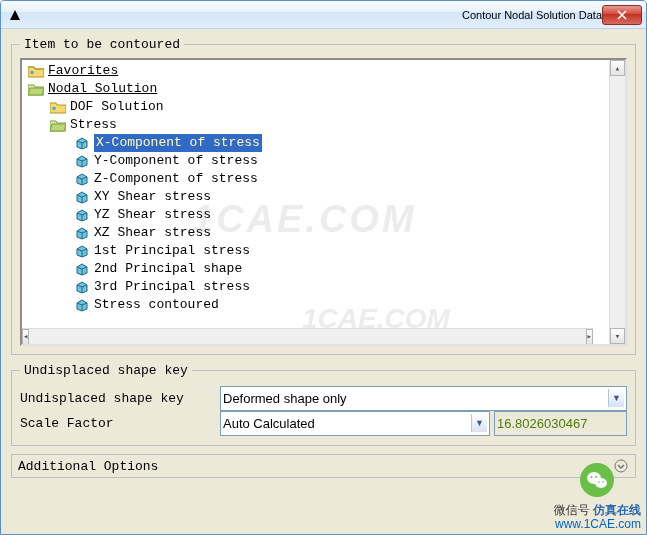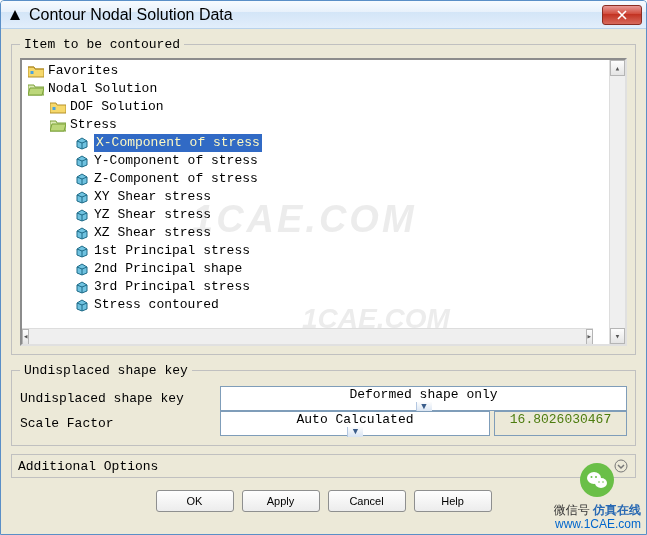--- a/index.html
+++ b/index.html
@@ -29,21 +29,21 @@
     display: flex;
     align-items: center;
     padding: 0 4px 0 6px;
     font-family: "Segoe UI", Tahoma, sans-serif;
   }
   .title-icon {
     width: 16px; height: 16px;
     margin-right: 6px;
     display: inline-flex; align-items: center; justify-content: center;
   }
-  .title-text { flex: 1; font-size: 16px; color: #000; }
+  .title-text { flex: 1; font-size: 11px; color: #000; text-align: right; }
   .close-btn {
     width: 40px; height: 20px;
     background: linear-gradient(to bottom, #e79a97 0%, #d14a3a 45%, #c23222 46%, #d86a5c 100%);
     border: 1px solid #8a2d22;
     border-radius: 3px;
     display: flex; align-items: center; justify-content: center;
     color: #fff;
     font-family: sans-serif;
     font-size: 11px;
   }
@@ -98,44 +98,43 @@
     width: calc(100% - 16px);
     position:absolute;
     bottom:0; left:0;
   }
   .tree-row {
     display: flex;
     align-items: center;
     height: 18px;
     white-space: nowrap;
   }
-  .indent0 { padding-left: 2px; }
+  .indent0 { padding-left: 2px; text-decoration: underline; }
   .indent1 { padding-left: 24px; }
   .indent2 { padding-left: 48px; }
   .node-icon { width: 16px; height: 14px; margin-right: 4px; display:inline-flex; align-items:center; justify-content:center; flex-shrink:0; }
   .label { }
   .selected .label { background: #316ac5; color: #fef9c3; padding: 0 2px; }
   .folder-svg { width:16px; height:14px; }
   .cube-svg { width:14px; height:14px; }
   .undisp { }
   .form-row {
     display: flex;
     align-items: center;
     height: 22px;
     margin: 3px 0;
   }
   .form-label { width: 200px; }
   .select, .textfield {
     height: 25px;
     border: 1px solid #7f9db9;
     background: #fff;
-    font-family: Liberation Mono, monospace;
+    font-family: Liberation Sans, sans-serif;
     font-size: 13px;
     padding: 0 2px;
-    flex-direction: column;
   }
   .select {
     display: flex; align-items: center; justify-content: space-between;
   }
   .select .arrow {
     width: 16px; height: 18px;
     background: linear-gradient(#fdfdfd,#d7e3f2);
     border-left:1px solid #b3c7e1;
     display:flex;align-items:center;justify-content:center;
     font-size:9px;color:#3b5d8a;
@@ -382,34 +381,20 @@
     <div class="addopts">
       <span>Additional Options</span>
       <span class="circarrow">
         <svg width="14" height="14" viewBox="0 0 14 14">
             <circle cx="7" cy="7" r="6" fill="none" stroke="#777"></circle>
             <path d="M4 6 L7 9 L10 6" fill="none" stroke="#777" stroke-width="1.5"></path>
           </svg>
       </span>
     </div>
 
-    <div class="btnbar">
-      <div class="btn">
-          <span>OK</span>
-        </div>
-      <div class="btn">
-          <span>Apply</span>
-        </div>
-      <div class="btn">
-          <span>Cancel</span>
-        </div>
-      <div class="btn">
-          <span>Help</span>
-        </div>
-    </div>
   </div>
 
   <div class="overlay">
     <div class="wechat">
       <svg width="22" height="20" viewBox="0 0 22 20">
           <ellipse cx="8" cy="8" rx="7" ry="6" fill="#fff"></ellipse>
           <ellipse cx="15" cy="13" rx="6" ry="5" fill="#fff"></ellipse>
           <circle cx="5.5" cy="7" r="1" fill="#6abf47"></circle>
           <circle cx="10" cy="7" r="1" fill="#6abf47"></circle>
           <circle cx="13" cy="12" r="0.8" fill="#6abf47"></circle>

